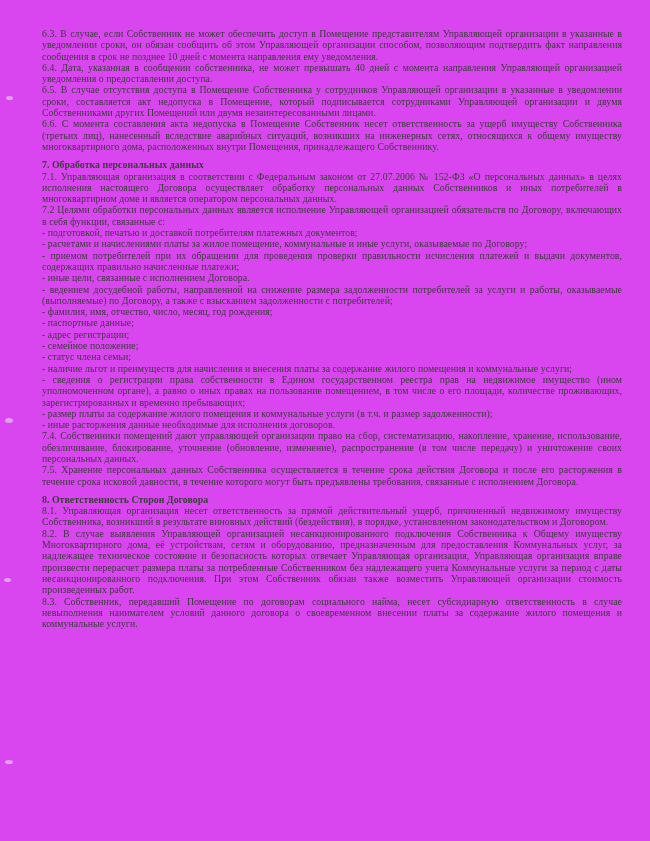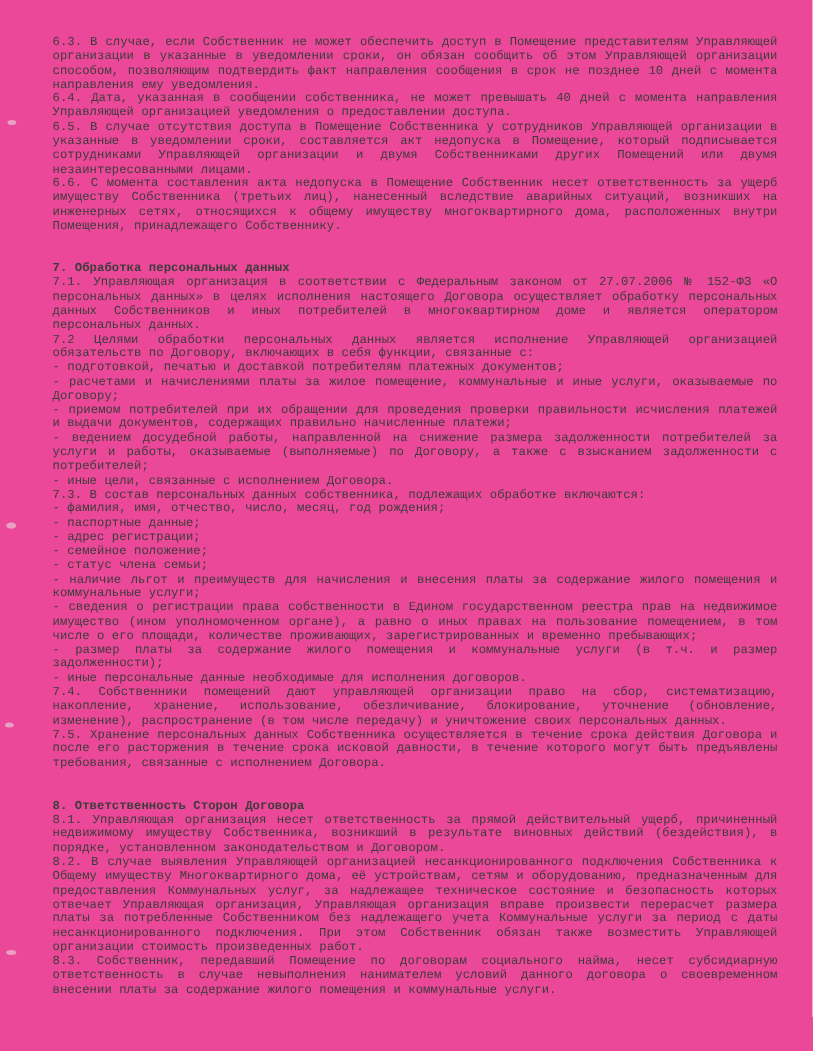--- a/index.html
+++ b/index.html
@@ -4,43 +4,43 @@
 <style>
   html, body {
     margin: 0;
     padding: 0;
     background: #ffffff;
   }
   .page {
     position: relative;
     width: 650px;
     height: 841px;
-    background: #ec4899;
+    background: #d946ef;
     overflow: hidden;
-    font-family: Liberation Mono, monospace;
+    font-family: Liberation Serif, serif;
   }
   .doc {
     position: absolute;
     left: 42px;
     top: 28px;
     width: 580px;
     color: #3c3c3c;
     font-size: 9.8px;
     line-height: 11.3px;
     letter-spacing: 0.05px;
   }
   .doc p {
     margin: 0;
     padding: 0;
     text-align: justify;
   }
   .doc p.heading {
     font-weight: bold;
     text-align: left;
-    margin-top: 23px;
+    margin-top: 7px;
   }
   .doc p.p-indent {
     text-indent: 35px;
   }
   
   .scan-mark {
     position: absolute;
     background: #e9e9e7;
     border-radius: 50%;
     opacity: 0.55;
@@ -59,32 +59,31 @@
     <p>6.3. В случае, если Собственник не может обеспечить доступ в Помещение представителям Управляющей организации в указанные в уведомлении сроки, он обязан сообщить об этом Управляющей организации способом, позволяющим подтвердить факт направления сообщения в срок не позднее 10 дней с момента направления ему уведомления.</p>
     <p>6.4. Дата, указанная в сообщении собственника, не может превышать 40 дней с момента направления Управляющей организацией уведомления о предоставлении доступа.</p>
     <p>6.5. В случае отсутствия доступа в Помещение Собственника у сотрудников Управляющей организации в указанные в уведомлении сроки, составляется акт недопуска в Помещение, который подписывается сотрудниками Управляющей организации и двумя Собственниками других Помещений или двумя незаинтересованными лицами.</p>
     <p>6.6. С момента составления акта недопуска в Помещение Собственник несет ответственность за ущерб имуществу Собственника (третьих лиц), нанесенный вследствие аварийных ситуаций, возникших на инженерных сетях, относящихся к общему имуществу многоквартирного дома, расположенных внутри Помещения, принадлежащего Собственнику.</p>
     <p class="heading">7. Обработка персональных данных</p>
     <p>7.1.  Управляющая организация в соответствии с Федеральным законом от 27.07.2006 № 152-ФЗ «О персональных данных» в целях исполнения настоящего Договора осуществляет обработку персональных данных Собственников и иных потребителей в многоквартирном доме и является оператором персональных данных.</p>
     <p>7.2 Целями обработки персональных данных является исполнение Управляющей организацией обязательств по Договору, включающих в себя функции, связанные с:</p>
     <p>- подготовкой, печатью и доставкой потребителям платежных документов;</p>
     <p>-  расчетами и начислениями платы за жилое помещение, коммунальные и иные услуги, оказываемые по Договору;</p>
     <p>- приемом потребителей при их обращении для проведения проверки правильности исчисления платежей и выдачи документов, содержащих правильно начисленные платежи;</p>
+    <p>- иные цели, связанные с исполнением Договора.</p>
     <p>- ведением досудебной работы, направленной на снижение размера задолженности потребителей за услуги и работы, оказываемые (выполняемые) по Договору, а также с взысканием задолженности с потребителей;</p>
-    <p>- иные цели, связанные с исполнением Договора.</p>
-    <p>7.3. В состав персональных данных собственника, подлежащих обработке включаются:</p>
     <p>- фамилия, имя, отчество, число, месяц, год рождения;</p>
     <p>- паспортные данные;</p>
     <p>- адрес регистрации;</p>
     <p>- семейное положение;</p>
     <p>- статус члена семьи;</p>
     <p>- наличие льгот и преимуществ для начисления и внесения платы за содержание жилого помещения и коммунальные услуги;</p>
     <p>- сведения о регистрации права собственности в Едином государственном реестра прав на недвижимое имущество (ином уполномоченном органе), а равно о иных правах на пользование помещением, в том числе о его площади, количестве проживающих, зарегистрированных и временно пребывающих;</p>
     <p>- размер платы за содержание жилого помещения и коммунальные услуги (в т.ч. и размер задолженности);</p>
-    <p>- иные персональные данные необходимые для исполнения договоров.</p>
+    <p>- иные расторжения данные необходимые для исполнения договоров.</p>
     <p>7.4. Собственники помещений дают управляющей организации право на сбор, систематизацию, накопление, хранение, использование, обезличивание, блокирование, уточнение (обновление, изменение), распространение (в том числе передачу) и уничтожение своих персональных данных.</p>
     <p>7.5. Хранение персональных данных Собственника осуществляется в течение срока действия Договора и после его расторжения в течение срока исковой давности, в течение которого могут быть предъявлены требования, связанные с исполнением Договора.</p>
     <p class="heading">8. Ответственность Сторон Договора</p>
     <p>8.1. Управляющая организация несет ответственность за прямой действительный ущерб, причиненный недвижимому имуществу Собственника, возникший в результате виновных действий (бездействия), в порядке, установленном законодательством и Договором.</p>
     <p>8.2. В случае выявления Управляющей организацией несанкционированного подключения Собственника к Общему имуществу Многоквартирного дома, её устройствам, сетям и оборудованию, предназначенным для предоставления Коммунальных услуг, за надлежащее техническое состояние и безопасность которых отвечает Управляющая организация, Управляющая организация вправе произвести перерасчет размера платы за потребленные Собственником без надлежащего учета Коммунальные услуги за период с даты несанкционированного подключения. При этом Собственник обязан также возместить Управляющей организации стоимость произведенных работ.</p>
     <p>8.3. Собственник, передавший Помещение по договорам социального найма, несет субсидиарную ответственность в случае невыполнения нанимателем условий данного договора  о своевременном внесении платы за содержание жилого помещения и коммунальные услуги.</p>
   </div>
 </div>
 
 </body></html>

